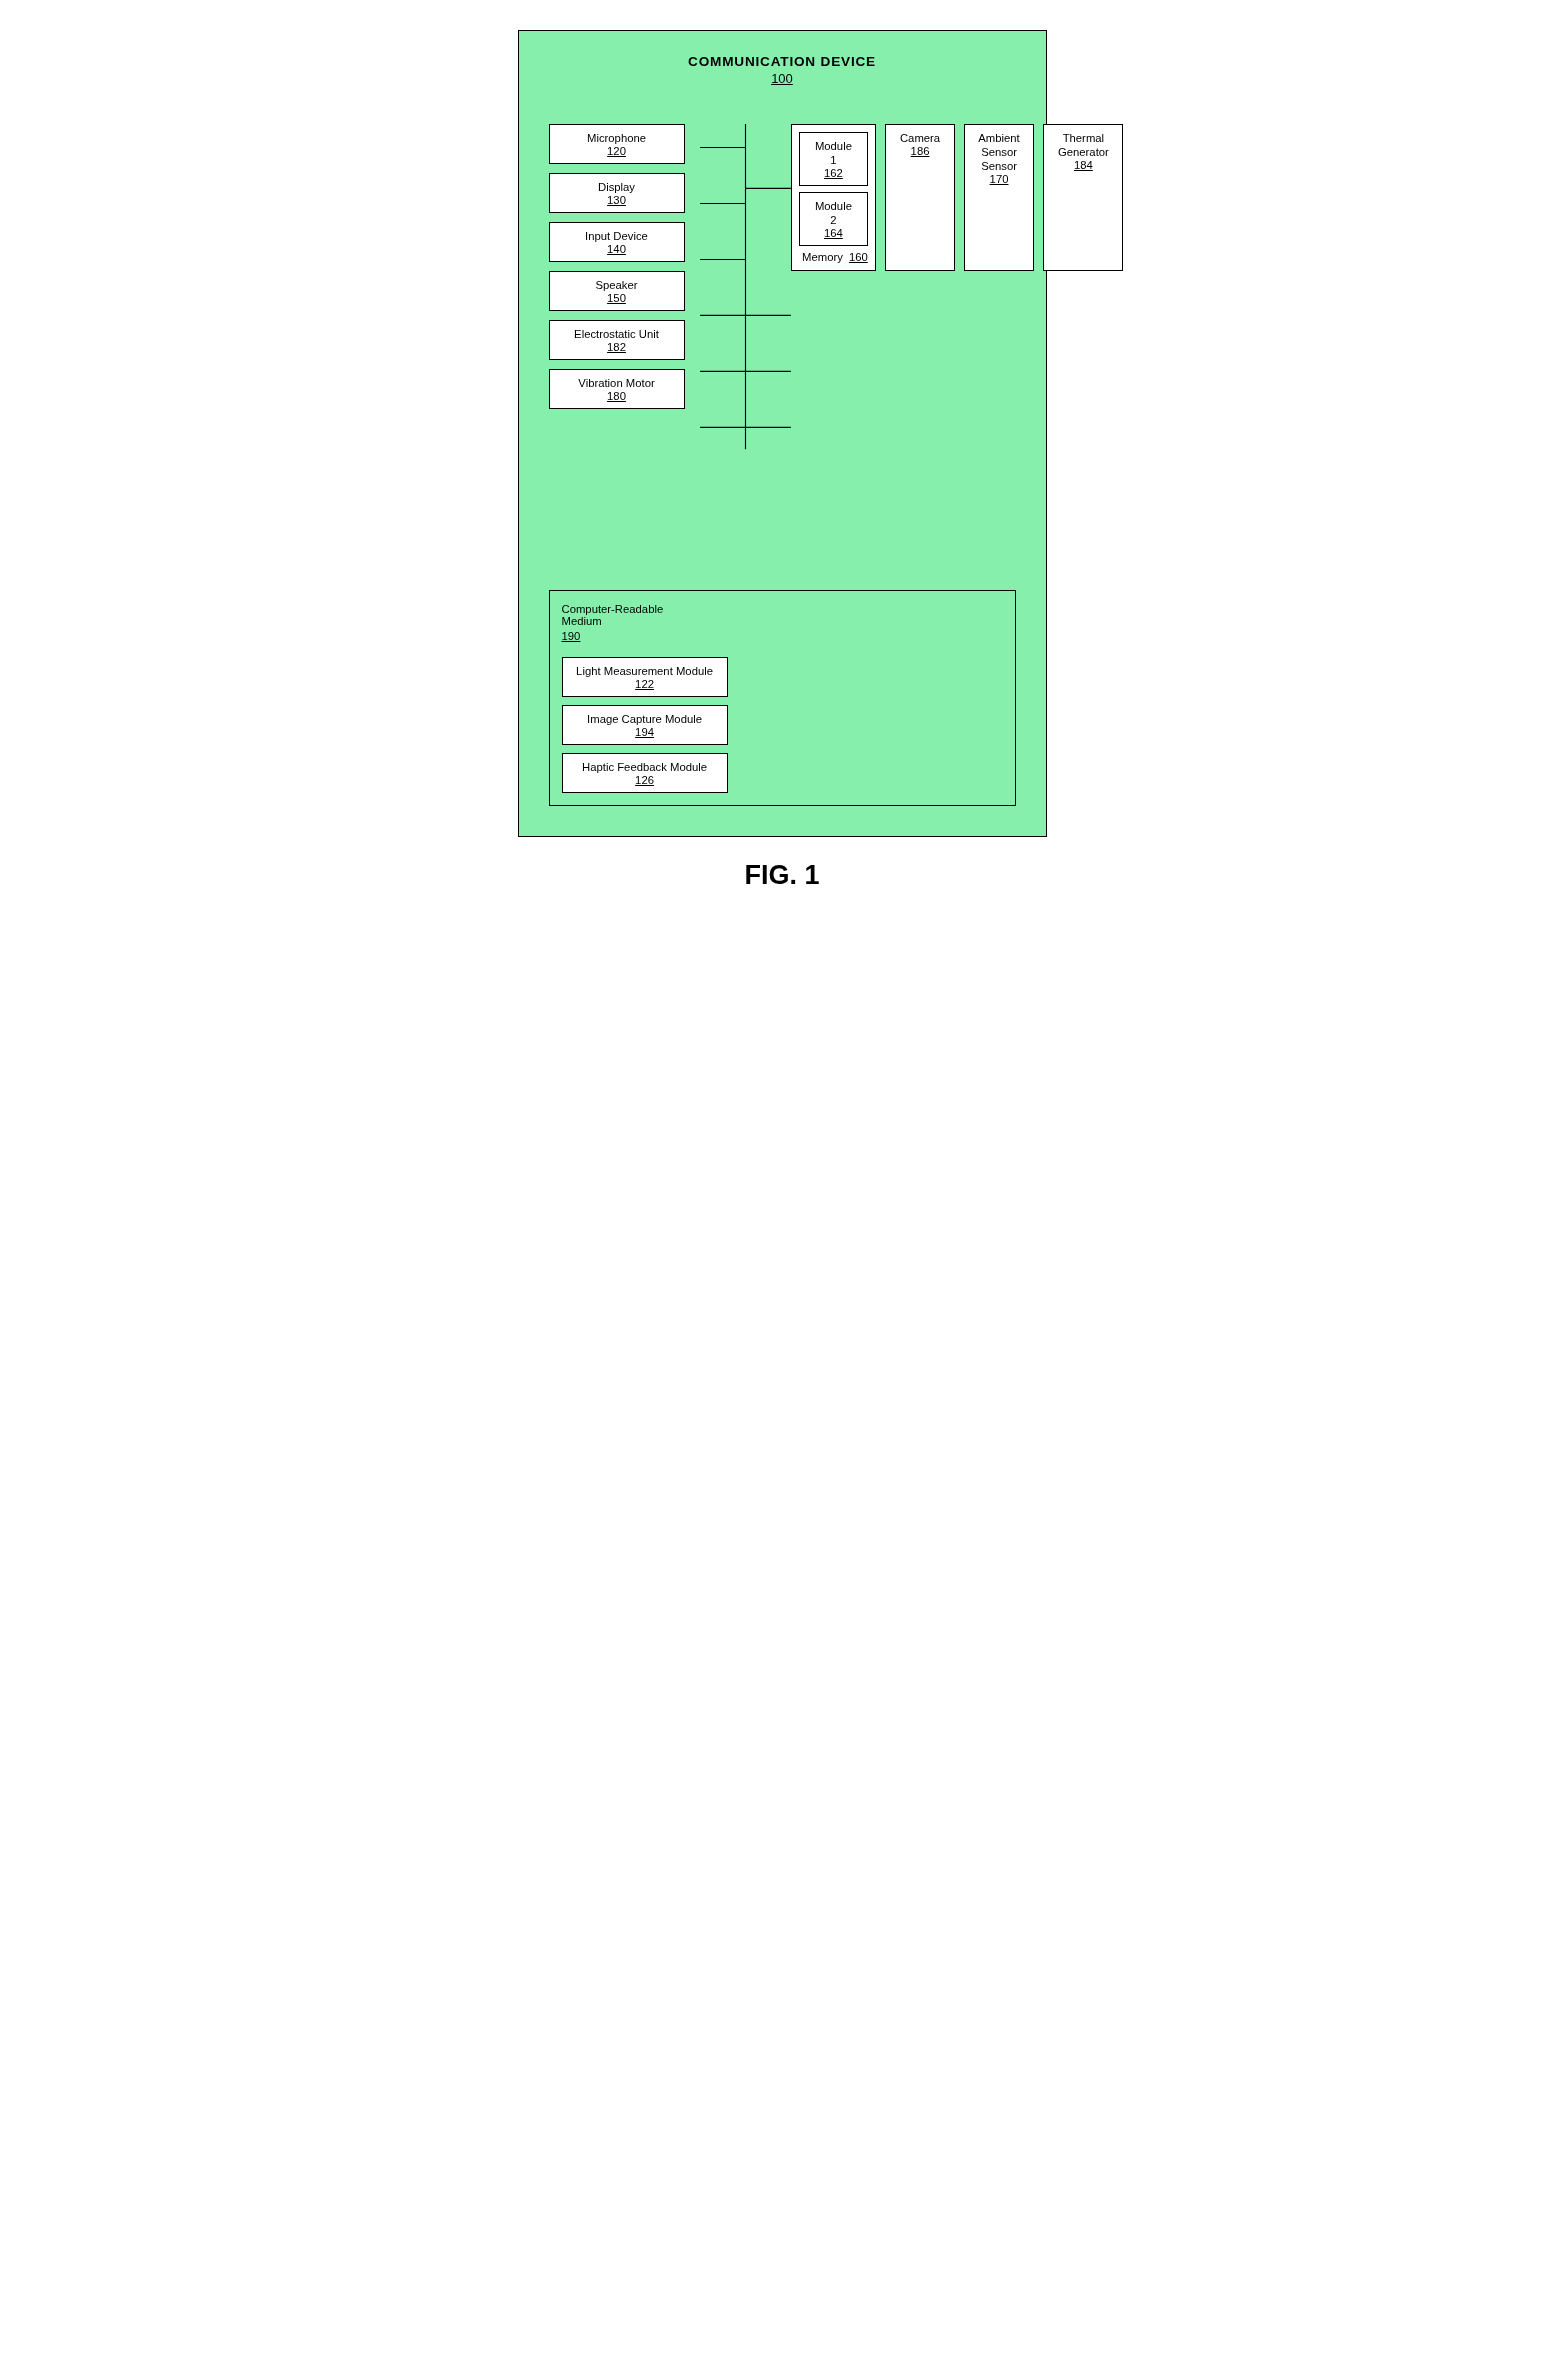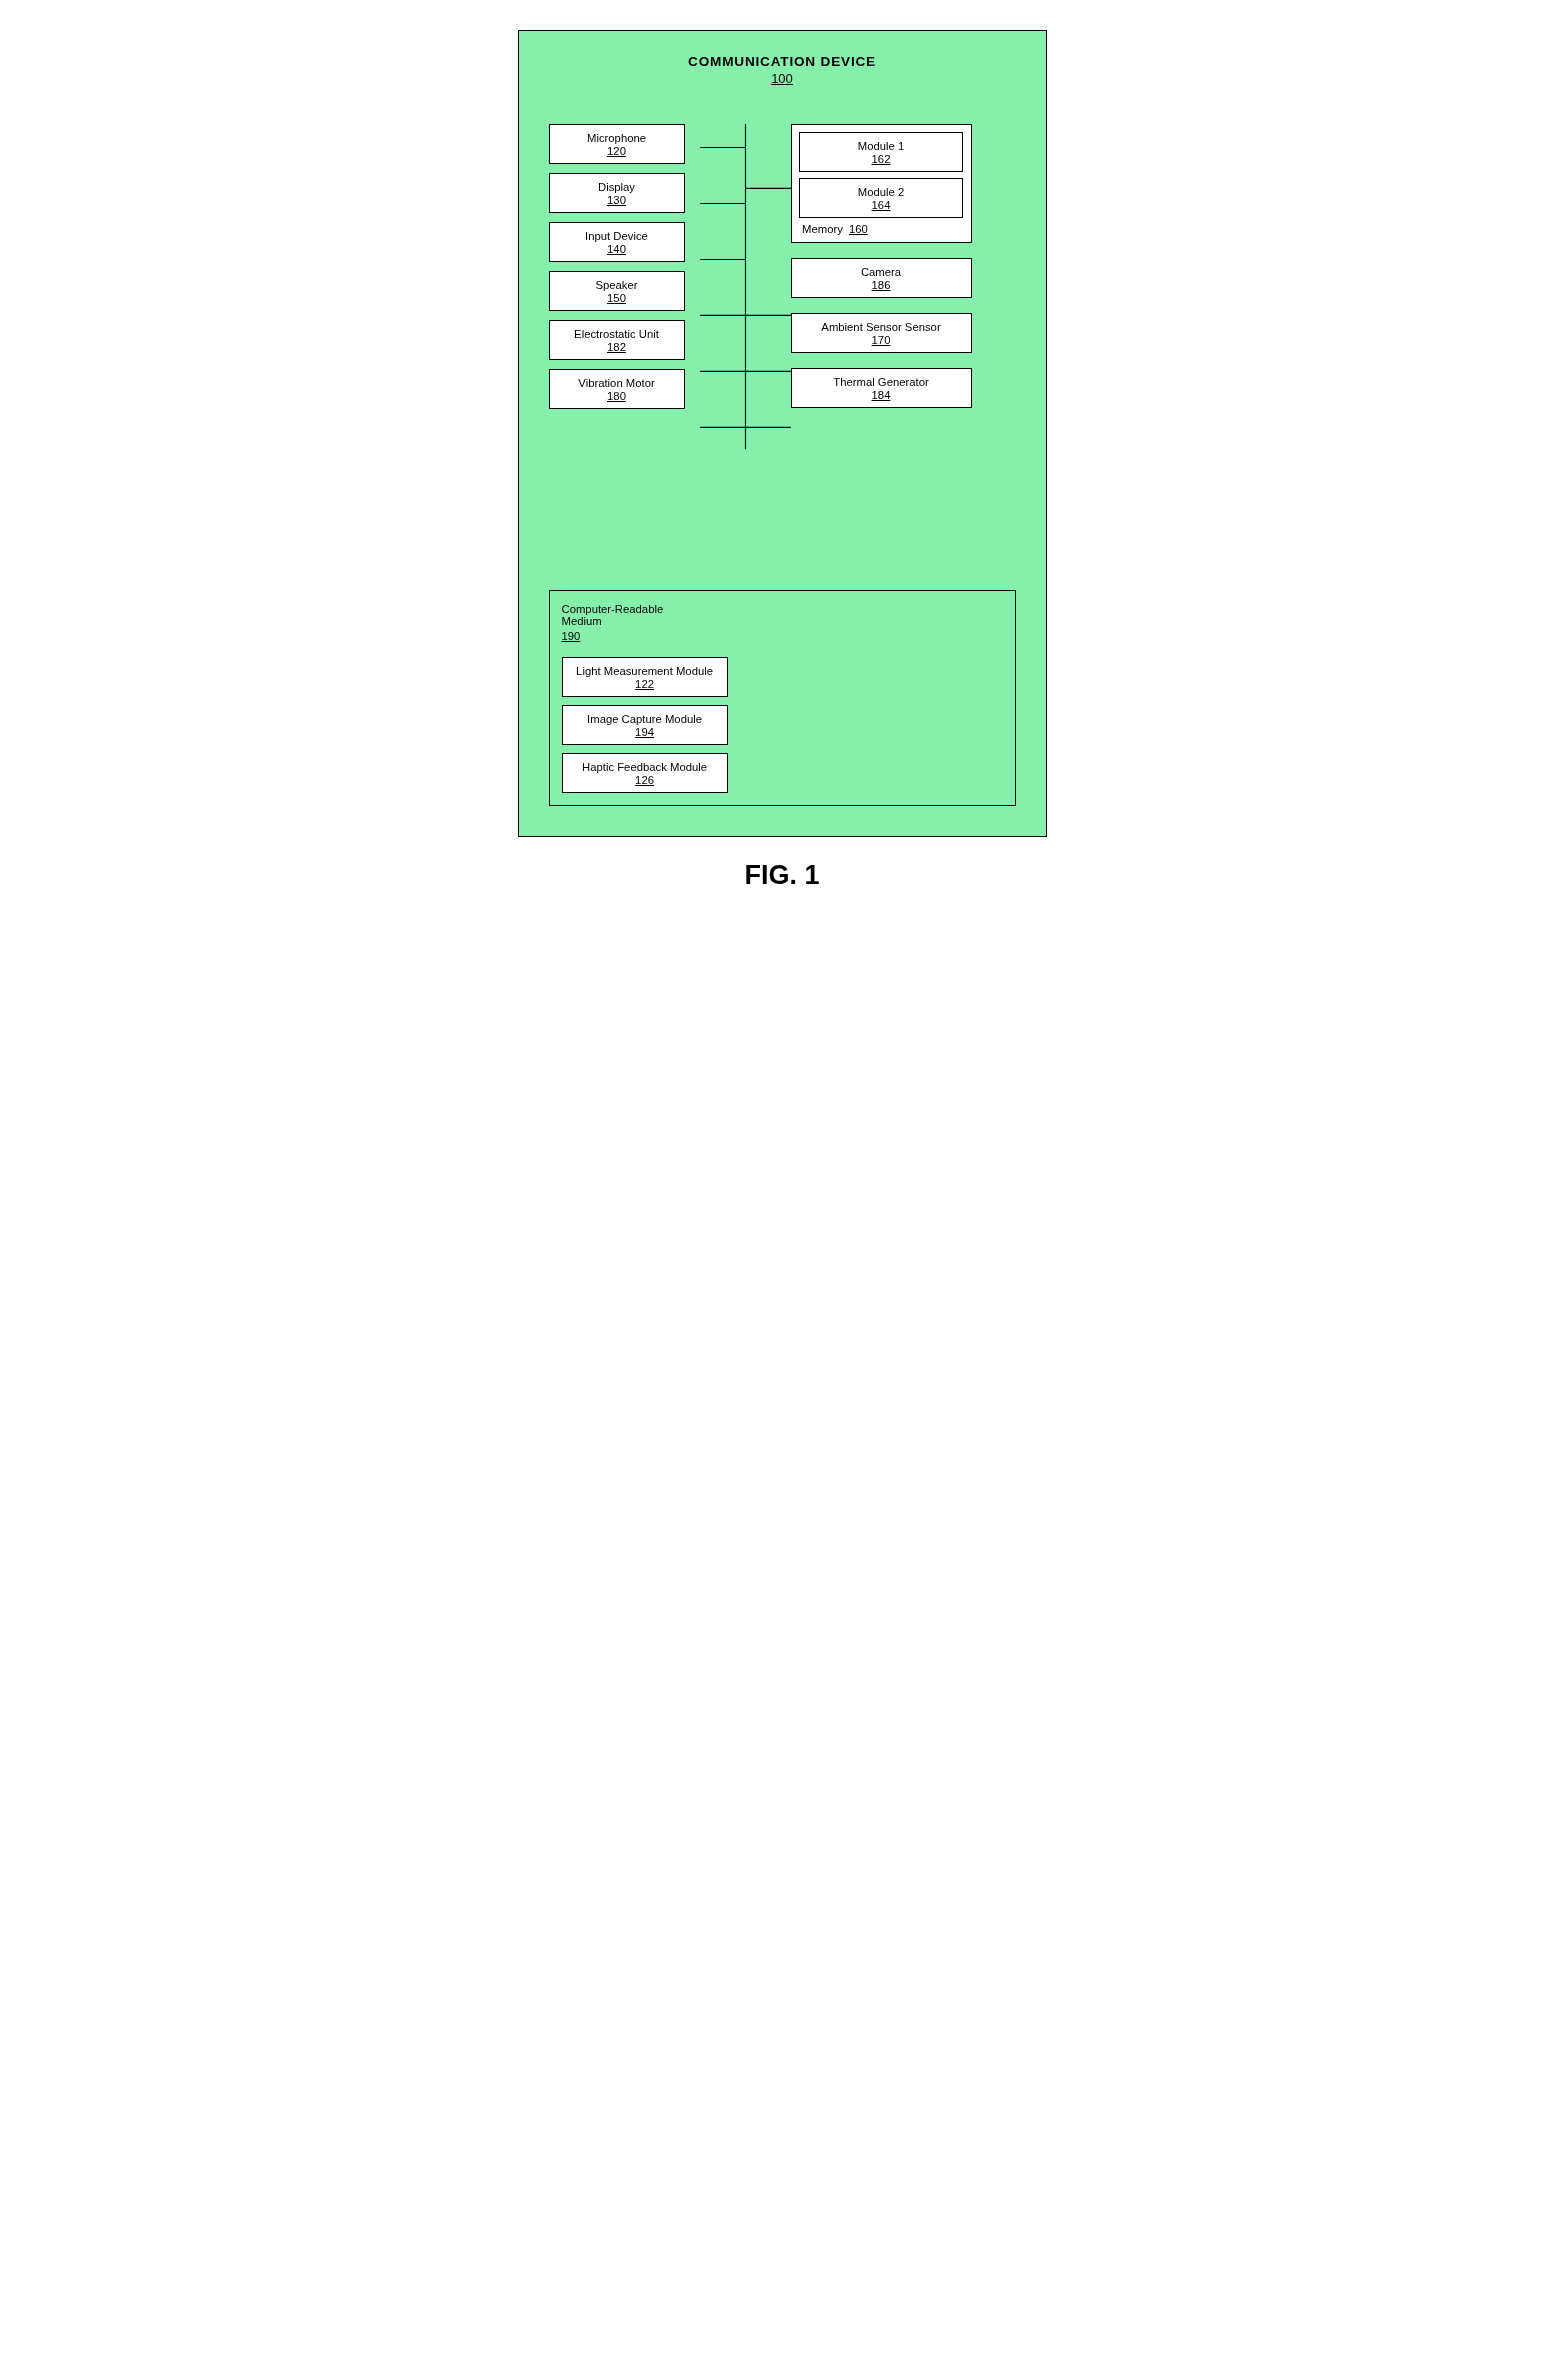--- a/index.html
+++ b/index.html
@@ -179,21 +179,21 @@
         <line x1="0" y1="253" x2="60" y2="253" stroke="#000" stroke-width="1.5"></line>
         <line x1="0" y1="327" x2="60" y2="327" stroke="#000" stroke-width="1.5"></line>
         <line x1="0" y1="401" x2="60" y2="401" stroke="#000" stroke-width="1.5"></line>
 
         <line x1="60" y1="85" x2="120" y2="85" stroke="#000" stroke-width="1.5"></line>
         <line x1="60" y1="253" x2="120" y2="253" stroke="#000" stroke-width="1.5"></line>
         <line x1="60" y1="327" x2="120" y2="327" stroke="#000" stroke-width="1.5"></line>
         <line x1="60" y1="401" x2="120" y2="401" stroke="#000" stroke-width="1.5"></line>
       </svg>
 
-      <div style="display:flex; flex-direction:column; gap:15px; margin-top:23px; width:197px;">
+      <div style="display:flex; flex-direction:row; gap:9px; margin-top:23px; width:197px;">
 
         <div class="memory-wrapper">
           <div class="memory-inner">
             <div class="box" style="width:100%;">
               <span class="box-label">Module 1</span>
               <span class="box-number">162</span>
             </div>
             <div class="box" style="width:100%;">
               <span class="box-label">Module 2</span>
               <span class="box-number">164</span>

